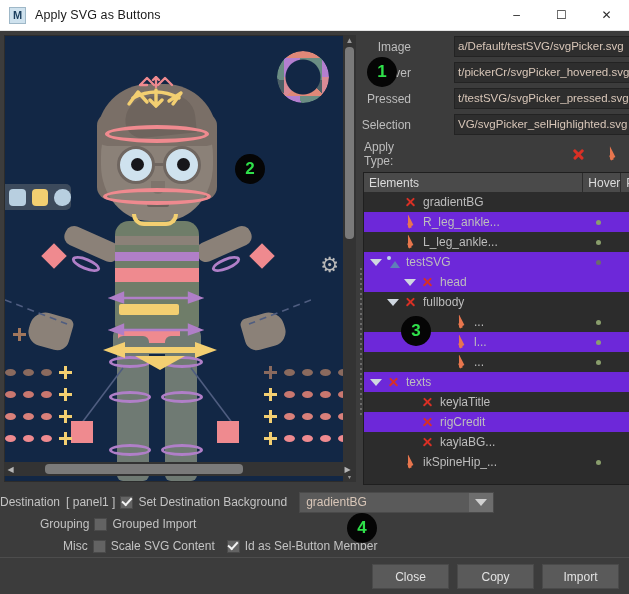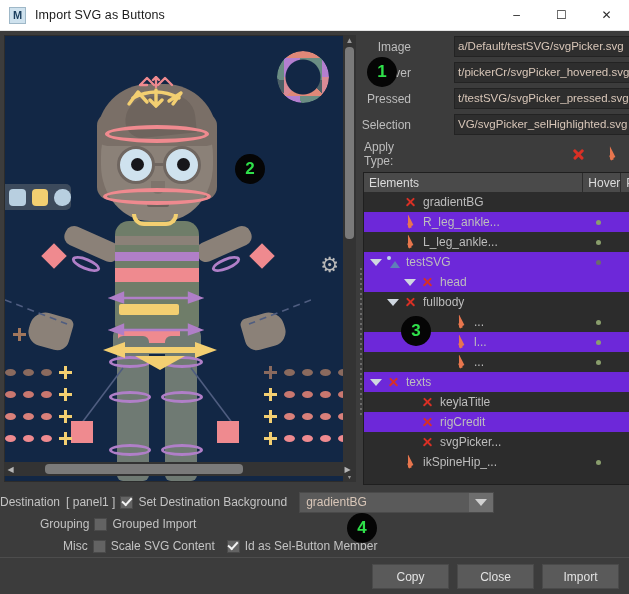--- a/index.html
+++ b/index.html
@@ -260,21 +260,21 @@
   .plus::before { left: 5px; top: 0; width: 3px; height: 13px; }
   .plus::after { left: 0; top: 5px; width: 13px; height: 3px; }
 </style>
 </head>
 <body>
 
 <div class="window">
 
   <div class="titlebar">
     <div class="app-icon">M</div>
-    <div class="title-text">Import SVG as Buttons</div>
+    <div class="title-text">Apply SVG as Buttons</div>
     <div class="win-btns">
       <div class="win-btn">–</div>
       <div class="win-btn">☐</div>
       <div class="win-btn close">✕</div>
     </div>
   </div>
 
   <div class="body-area">
 
     <div class="left-pane">
@@ -735,21 +735,21 @@
               <div class="dotcell"></div>
               <div class="dotcell"></div>
             </div>
             <div class="trow">
               <div class="namecell">
                 <span class="ind" style="width: 40px;"></span>
                 <span class="ind" style="width: 15px;"></span>
                 <span class="ico-cell">
                   <span class="icon-x sm"></span>
                 </span>
-                <span class="lbl">svgPicker...</span>
+                <span class="lbl">kaylaBG...</span>
               </div>
               <div class="dotcell"></div>
               <div class="dotcell"></div>
               <div class="dotcell"></div>
             </div>
             <div class="trow">
               <div class="namecell">
                 <span class="ind" style="width: 23px;"></span>
                 <span class="ind" style="width: 15px;"></span>
                 <span class="ico-cell">
@@ -801,22 +801,22 @@
     <div class="opt-row" style="padding-left:63px;">
       <span class="opt-label">Misc</span>
       <span class="cb"></span>
       <span class="opt-label">Scale SVG Content</span>
       <span class="cb checked" style="margin-left:12px;"></span>
       <span class="opt-label">Id as Sel-Button Member</span>
     </div>
   </div>
 
   <div class="footer">
+    <button class="fbtn">Close</button>
     <button class="fbtn">Copy</button>
-    <button class="fbtn">Close</button>
     <button class="fbtn">Import</button>
   </div>
 
   <div class="badge" id="badge1">1</div>
   <div class="badge" id="badge2">2</div>
   <div class="badge" id="badge3">3</div>
   <div class="badge" id="badge4">4</div>
 
 </div>
 

